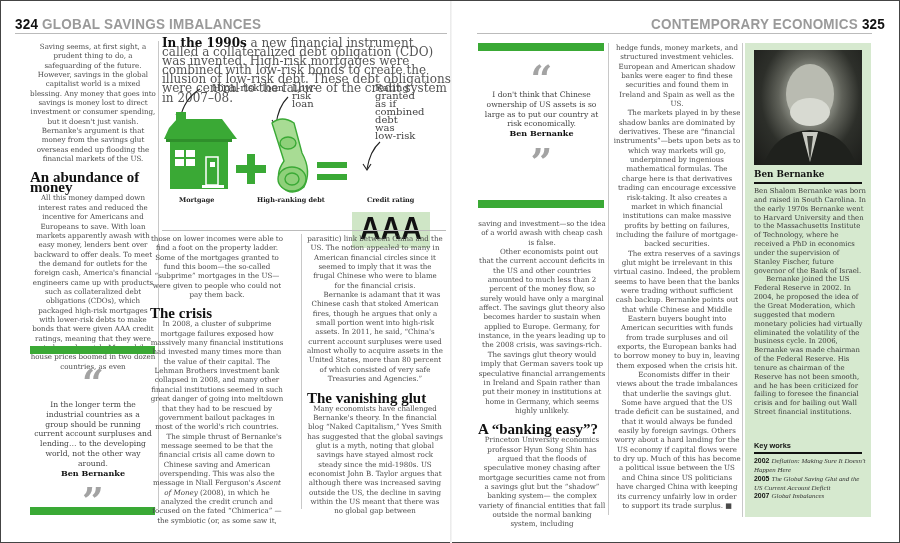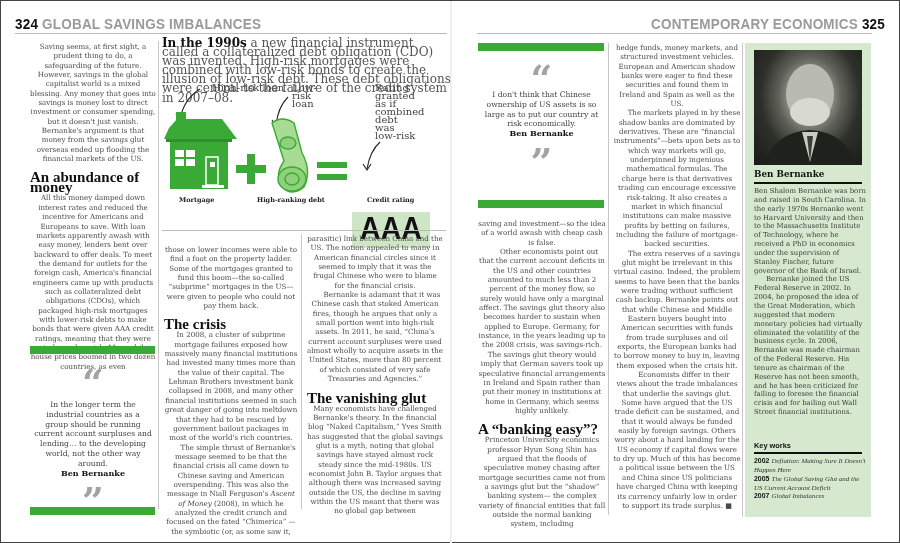--- a/index.html
+++ b/index.html
@@ -138,21 +138,21 @@
     <div class="caption" style="left:17px; top:117px;">Mortgage</div>
     <div class="caption" style="left:95px; top:117px;">High-ranking debt</div>
     <div class="caption" style="left:205px; top:117px;">Credit rating</div>
   </div>
   <div style="position:absolute; left:351px; top:211px; width:0; height:0;"></div>
   <div style="position:absolute; left:350px; top:211px;"></div>
   <div class="aaa-box" style="left:351px; top:211px; position:absolute;"></div>
   <div class="aaa" style="left:351px; top:210px; position:absolute;">AAA</div>
   <div class="head-rule" style="left:161px; top:207px; width:284px; top:229px;"></div>
 
-  <div class="col" style="left:163px; top:233px; width:134px;margin-top:11px;">
+  <div class="col" style="left:149px; top:233px; width:134px;">
     <p>those on lower incomes were able to find a foot on the property ladder. Some of the mortgages granted to fund this boom—the so-called “subprime” mortgages in the US—were given to people who could not pay them back.</p>
     <h3>The crisis</h3>
     <p>In 2008, a cluster of subprime mortgage failures exposed how massively many financial institutions had invested many times more than the value of their capital. The Lehman Brothers investment bank collapsed in 2008, and many other financial institutions seemed in such great danger of going into meltdown that they had to be rescued by government bailout packages in most of the world's rich countries.</p>
     <p class="ind"><span>The simple thrust of Bernanke's message seemed to be that the financial crisis all came down to Chinese saving and American overspending. This was also the message in Niall Ferguson's </span><i>Ascent of Money</i><span> (2008), in which he analyzed the credit crunch and focused on the fated “Chimerica” —the symbiotic (or, as some saw it,</span></p>
   </div>
   <div class="vline" style="left:300px; top:233px; height:275px;"></div>
 
   <div class="col" style="left:306px; top:233px; width:136px;">
     <p>parasitic) link between China and the US. The notion appealed to many in American financial circles since it seemed to imply that it was the frugal Chinese who were to blame for the financial crisis.</p>
     <p class="ind">Bernanke is adamant that it was Chinese cash that stoked American fires, though he argues that only a small portion went into high-risk assets. In 2011, he said, “China's current account surpluses were used almost wholly to acquire assets in the United States, more than 80 percent of which consisted of very safe Treasuries and Agencies.”</p>

